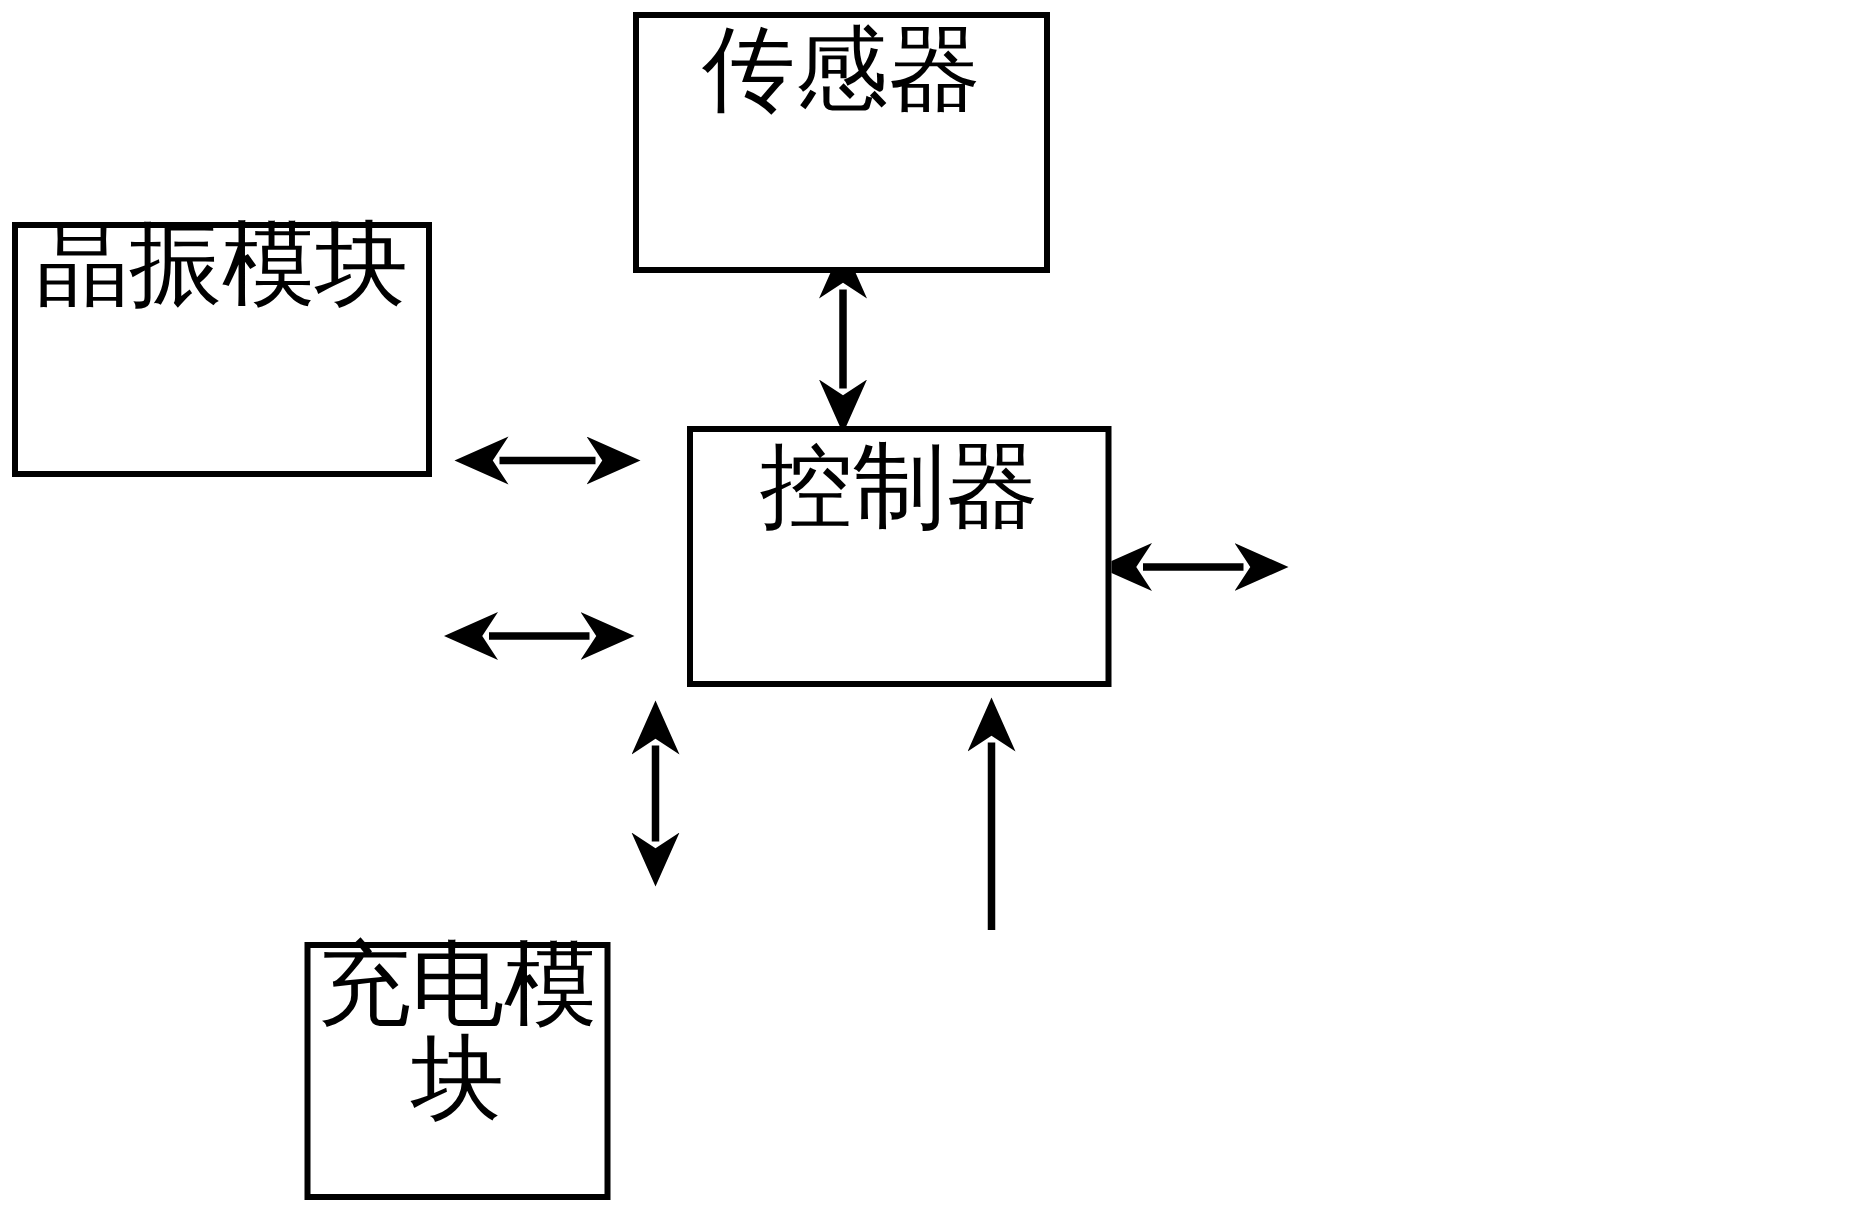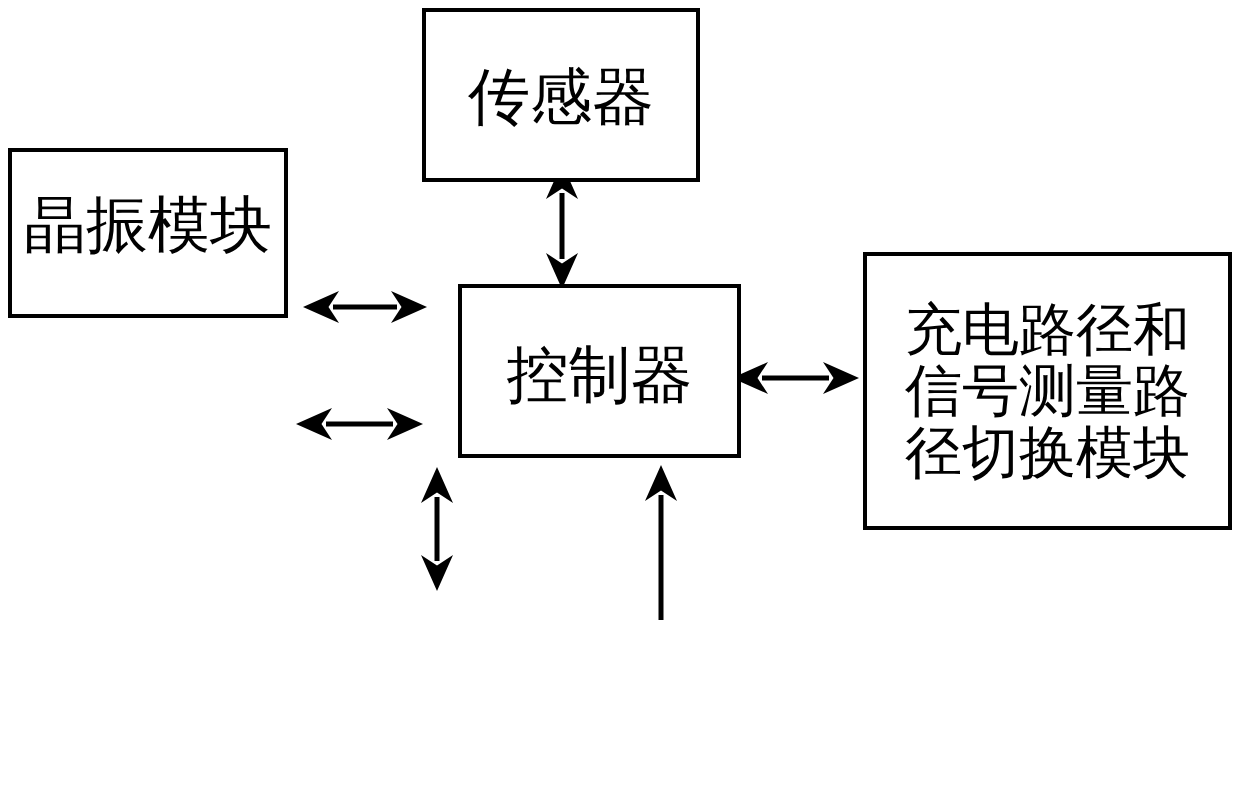--- a/index.html
+++ b/index.html
@@ -17,21 +17,21 @@
     height: 811px;
     background: #ffffff;
     overflow: hidden;
   }
   .node {
     position: absolute;
     box-sizing: border-box;
     border: 4px solid #000000;
     background: #ffffff;
     display: flex;
-    align-items: center;
+    align-items: flex-start;
     justify-content: center;
     color: #000000;
     line-height: 1.02;
     text-align: center;
     letter-spacing: 0px;
     white-space: pre-line;
     font-weight: 400;
   }
   .node-label {
     display: block;
@@ -104,21 +104,19 @@
 
   <div class="node" id="node-crystal">
     <span class="node-label">晶振模块</span>
   </div>
 
 
   <div class="node" id="node-controller">
     <span class="node-label">控制器</span>
   </div>
 
-  <div class="node" id="node-switch">
-    <span class="node-label">充电路径和
-信号测量路
-径切换模块</span>
+
+  <div class="node" id="node-charging">
+    <span class="node-label">充电模块</span>
   </div>
-
 
 
 </div>
 
 </body></html>

